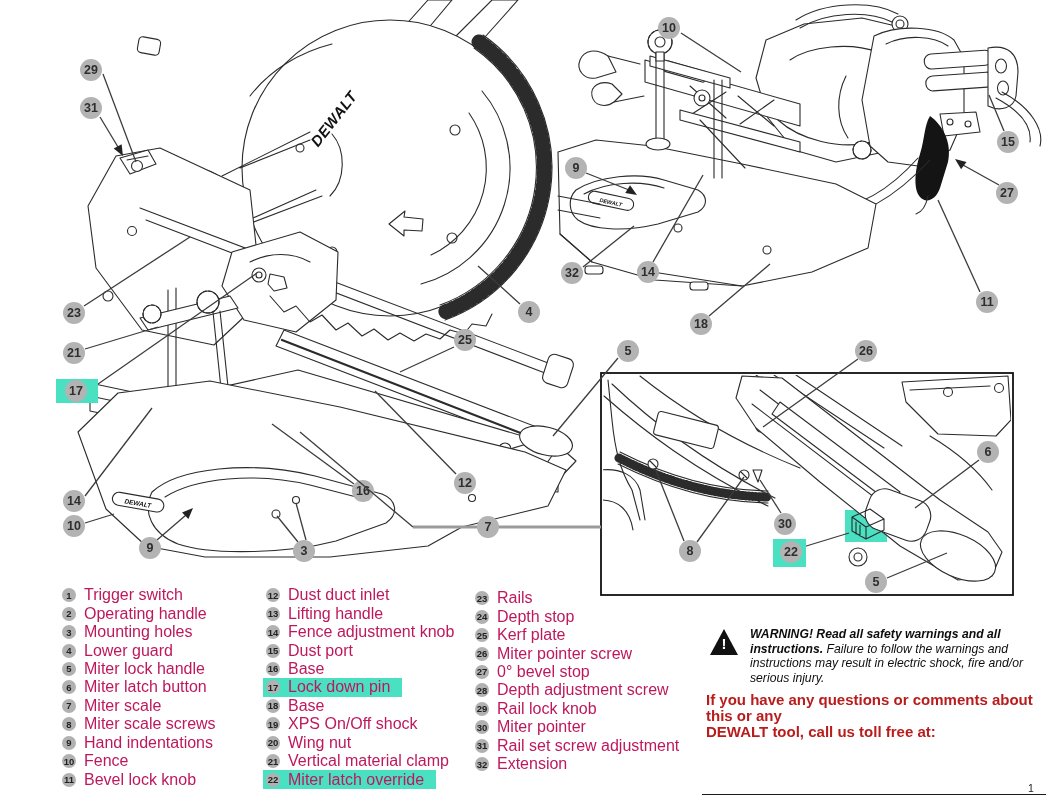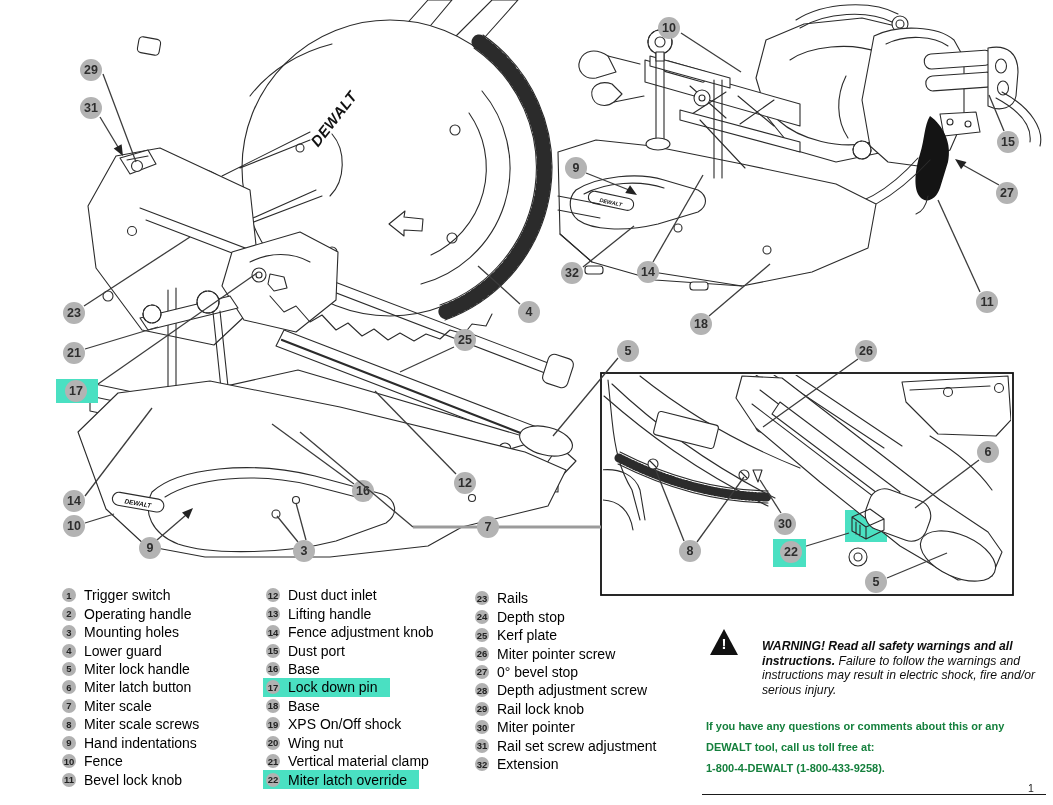--- a/index.html
+++ b/index.html
@@ -9,33 +9,33 @@
   
   .legend-col{position:absolute;}
   #legend-col-0{left:62px;top:586px;}
   #legend-col-1{left:266px;top:586px;}
   #legend-col-2{left:475px;top:589px;}
   .lrow{height:18.45px;display:flex;align-items:center;white-space:nowrap;}
   .lrow.hl{background:var(--highlight);width:max-content;margin-left:-3px;padding:0 12px 0 3px;}
   .lbadge{width:14px;height:14px;border-radius:50%;background:#b1b1b1;color:#222;
           font-size:9.5px;font-weight:bold;display:flex;align-items:center;justify-content:center;
           margin-right:8px;flex:0 0 14px;}
-  .llabel{font-size:14px;color:#000000;}
+  .llabel{font-size:16px;color:#be185d;}
   
   #warnings{position:absolute;left:706px;top:627px;width:346px;}
   .warn-row{display:flex;align-items:flex-start;margin-bottom:2px;}
-  .warn-text{margin:12px;font-size:12.2px;line-height:14.6px;font-style:italic;color:#0d0d0d;width:300px;}
+  .warn-text{margin:0;font-size:12.2px;line-height:14.6px;font-style:italic;color:#0d0d0d;width:300px;}
   .warn-text b{font-style:italic;}
   .tri-icon{position:relative;width:34px;height:30px;flex:0 0 34px;margin:2px 8px 0 2px;}
   .tri{position:absolute;left:2px;top:0;width:0;height:0;
        border-left:14px solid transparent;border-right:14px solid transparent;border-bottom:26px solid #111;}
   .bang{position:absolute;left:2px;top:6px;width:28px;text-align:center;color:#fff;
         font-weight:bold;font-size:15px;font-style:normal;}
   .read-icon{flex:0 0 38px;width:38px;height:34px;margin:0 6px 0 0;}
-  #contact{margin-top:7px;font-size:11px;font-weight:bold;line-height:21px;color:#15803d;}
+  #contact{margin-top:7px;font-size:15px;font-weight:bold;line-height:16px;color:#b91c1c;}
   #contact span{display:block;}
   
   #footer-rule{position:absolute;left:702px;top:794px;width:344px;border-top:1.6px solid #1a1a1a;}
   #page-number{position:absolute;left:1028px;top:782px;font-size:10.5px;color:#222;}
 </style>
 </head>
 <body>
 
 <div id="stage">
 
@@ -551,20 +551,19 @@
   <div class="warn-row">
     <div class="tri-icon">
       <span class="tri"></span>
       <span class="bang">!</span>
     </div>
     <p class="warn-text"><b><i>WARNING! Read all safety warnings and all instructions.</i></b><i> Failure to follow the warnings and instructions may result in electric shock, fire and/or serious injury.</i></p>
   </div>
   <div id="contact">
     <span>If you have any questions or comments about this or any</span>
     <span>DEWALT tool, call us toll free at:</span>
-    <span>1-800-4-DEWALT (1-800-433-9258).</span>
   </div>
 </div>
 
 <div id="footer-rule"></div>
 <div id="page-number">1</div>
 
 </div>
 
 </body></html>

